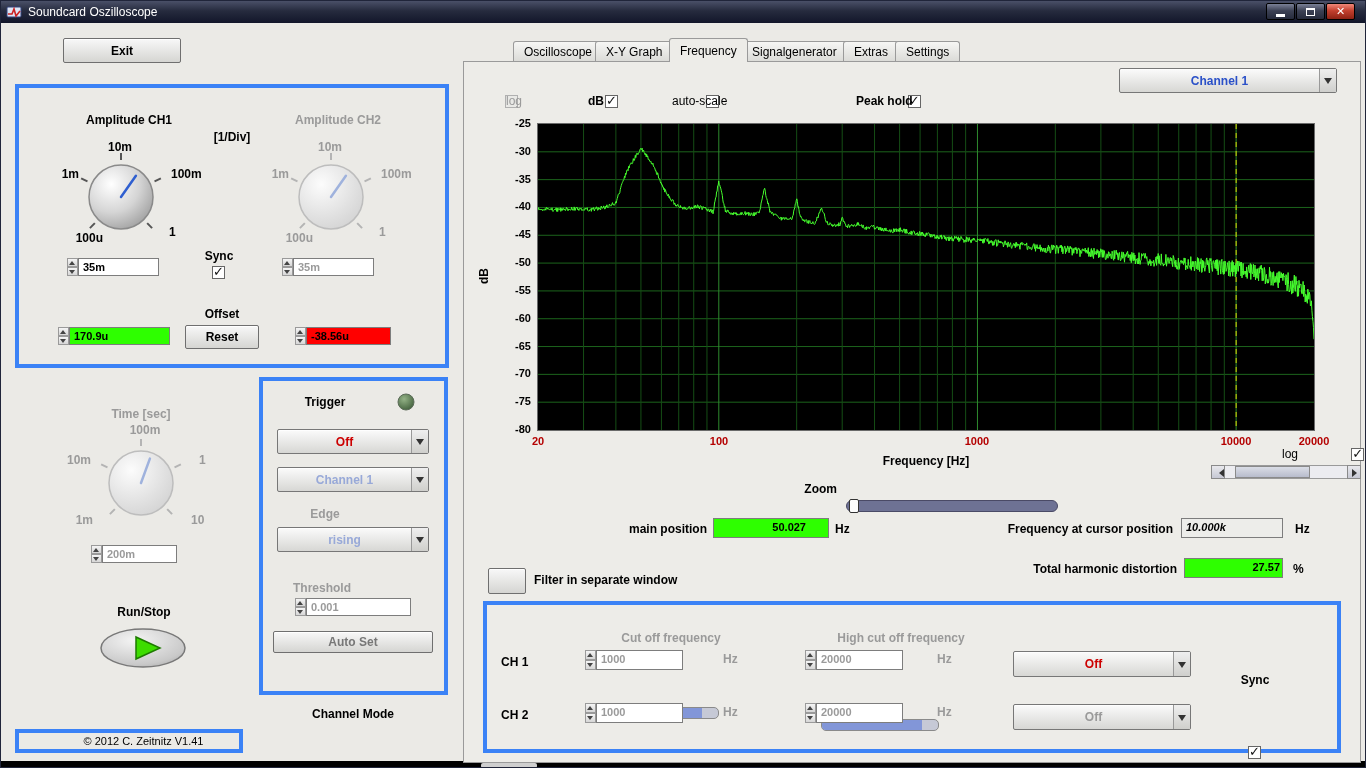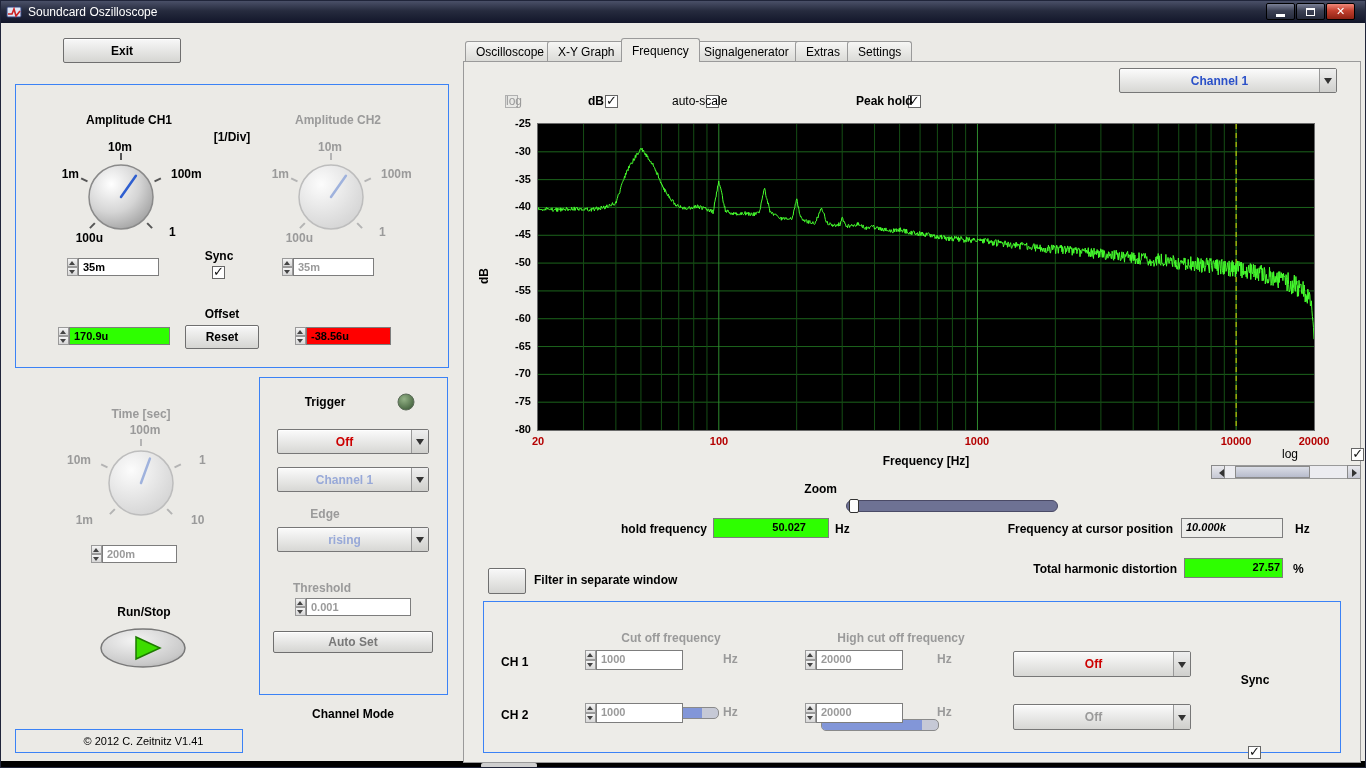--- a/index.html
+++ b/index.html
@@ -18,21 +18,21 @@
   .titlebar .title { color:#fff; font-size:12px; margin-left:6px; }
   .appicon { width:16px; height:16px; margin-left:5px; }
   .wbtn { position:absolute; top:2px; width:29px; height:17px; border:1px solid #000; border-radius:2px;
     background:linear-gradient(#7a8096,#3c4154 45%,#262b3c); display:flex; align-items:center; justify-content:center; cursor:pointer; }
   .wbtn.close { background:linear-gradient(#f0887a,#c3402e 45%,#8f2214); }
   .g-min { width:9px; height:3px; background:#fff; margin-top:7px; }
   .g-max { width:9px; height:8px; border:1px solid #fff; border-top:2px solid #fff; }
   .g-x { color:#fff; font-size:11px; font-weight:bold; line-height:1; }
 
   
-  .gbox { border:1px solid #3b82f6; background:transparent;padding-left:29px; }
+  .gbox { border:4px solid #3b82f6; background:transparent;padding-left:29px; }
 
   
   .btn { background:linear-gradient(#f8f8f8,#d5d5d2); border:1px solid #6f6f6f; box-shadow:inset 0 1px 0 #fff;
     font-size:12px; font-weight:bold; color:#000; display:flex; align-items:center; justify-content:center; cursor:pointer; border-radius:2px;}
 
   
   .dd { display:flex; border:1px solid #777; background:linear-gradient(#fbfbfb,#d7d7d4); box-shadow:inset 0 1px 0 rgba(255,255,255,.8); border-radius:2px; cursor:pointer; }
   .ddtxt { flex:1; text-align:center; font-size:12px; font-weight:bold; align-self:center; }
   .ddarr { width:17px; align-self:stretch; border-left:1px solid #999; position:relative; background:linear-gradient(#efefef,#cfcfcc); }
   .ddarr::after { content:""; position:absolute; left:4px; top:40%; border:4px solid transparent; border-top:6px solid #333; }
@@ -49,21 +49,21 @@
   .numbox.red { background:#ff0000; color:#000; }
   .numbox.plain { background:#ededea; font-weight:bold; text-align:left;font-style:italic; }
 
   
   .cb { width:13px; height:13px; background:#fff; border:1px solid #666; display:inline-block; position:relative; cursor:pointer; }
   .cb.checked::after { content:"✓"; position:absolute; left:0px; top:-3px; font-size:13px; font-weight:bold; color:#111; }
   .cb.disabled { background:#e9e9e6; border-color:#b0b0b0; }
 
   
   .tab { position:absolute; top:40px; height:21px; padding:3px 10px 0; font-size:12px; color:#000;
-    background:linear-gradient(#f6f6f4,#dadad6); border:1px solid #9a9a9a; border-bottom:none; border-radius:3px 3px 0 0; cursor:pointer; white-space:nowrap; }
+    background:linear-gradient(#f6f6f4,#dadad6); border:1px solid #9a9a9a; border-bottom:none; border-radius:3px 3px 0 0; cursor:pointer; white-space:nowrap;margin-left:48px; }
   .tab.active { top:37px; height:24px; padding-top:5px; background:#edece8; z-index:3; }
   .tabpage { position:absolute; left:462px; top:60px; width:898px; height:702px; background:#edece8; border:1px solid #9a9a9a; z-index:2; }
 
   
   .plot { position:absolute; left:536px; top:122px; width:778px; height:308px; background:#000; border:1px solid #6a6a6a; }
   .ytick { position:absolute; left:492px; width:38px; text-align:right; font-size:11px; font-weight:bold; color:#000; }
   .xtick { position:absolute; top:434px; width:56px; text-align:center; font-size:11px; font-weight:bold; color:#b40000; }
 
   
   .zoomtrack { background:#6e7294; border:1px solid #4a4a66; border-radius:6px; position:relative; }
@@ -391,21 +391,21 @@
     <div class="sbtn r"></div>
   </div>
 
   
   <div class="lbl b abs rt" style="left:786px;top:481px;width:50px;z-index:4">Zoom</div>
   <div class="zoomtrack abs" style="left:845px;top:481px;width:212px;height:12px;z-index:4">
     <div class="zoomthumb"></div>
   </div>
 
   
-  <div class="lbl b abs rt" style="left:606px;top:521px;width:100px;z-index:4">hold frequency</div>
+  <div class="lbl b abs rt" style="left:606px;top:521px;width:100px;z-index:4">main position</div>
   <div class="numbox green abs rt" style="left:712px;top:517px;width:116px;height:20px;z-index:4;padding-right:22px">50.027</div>
   <span class="lbl b abs" style="left:834px;top:521px;z-index:4">Hz</span>
 
   <div class="lbl b abs rt" style="left:1000px;top:521px;width:172px;z-index:4">Frequency at cursor position</div>
   <div class="numbox plain abs" style="left:1180px;top:517px;width:102px;height:20px;z-index:4;padding-right:8px">10.000k</div>
   <span class="lbl b abs" style="left:1294px;top:521px;z-index:4">Hz</span>
 
   
   <div class="btn abs" style="left:487px;top:567px;width:38px;height:26px;z-index:4"></div>
   <div class="lbl b abs" style="left:533px;top:572px;z-index:4">Filter in separate window</div>

